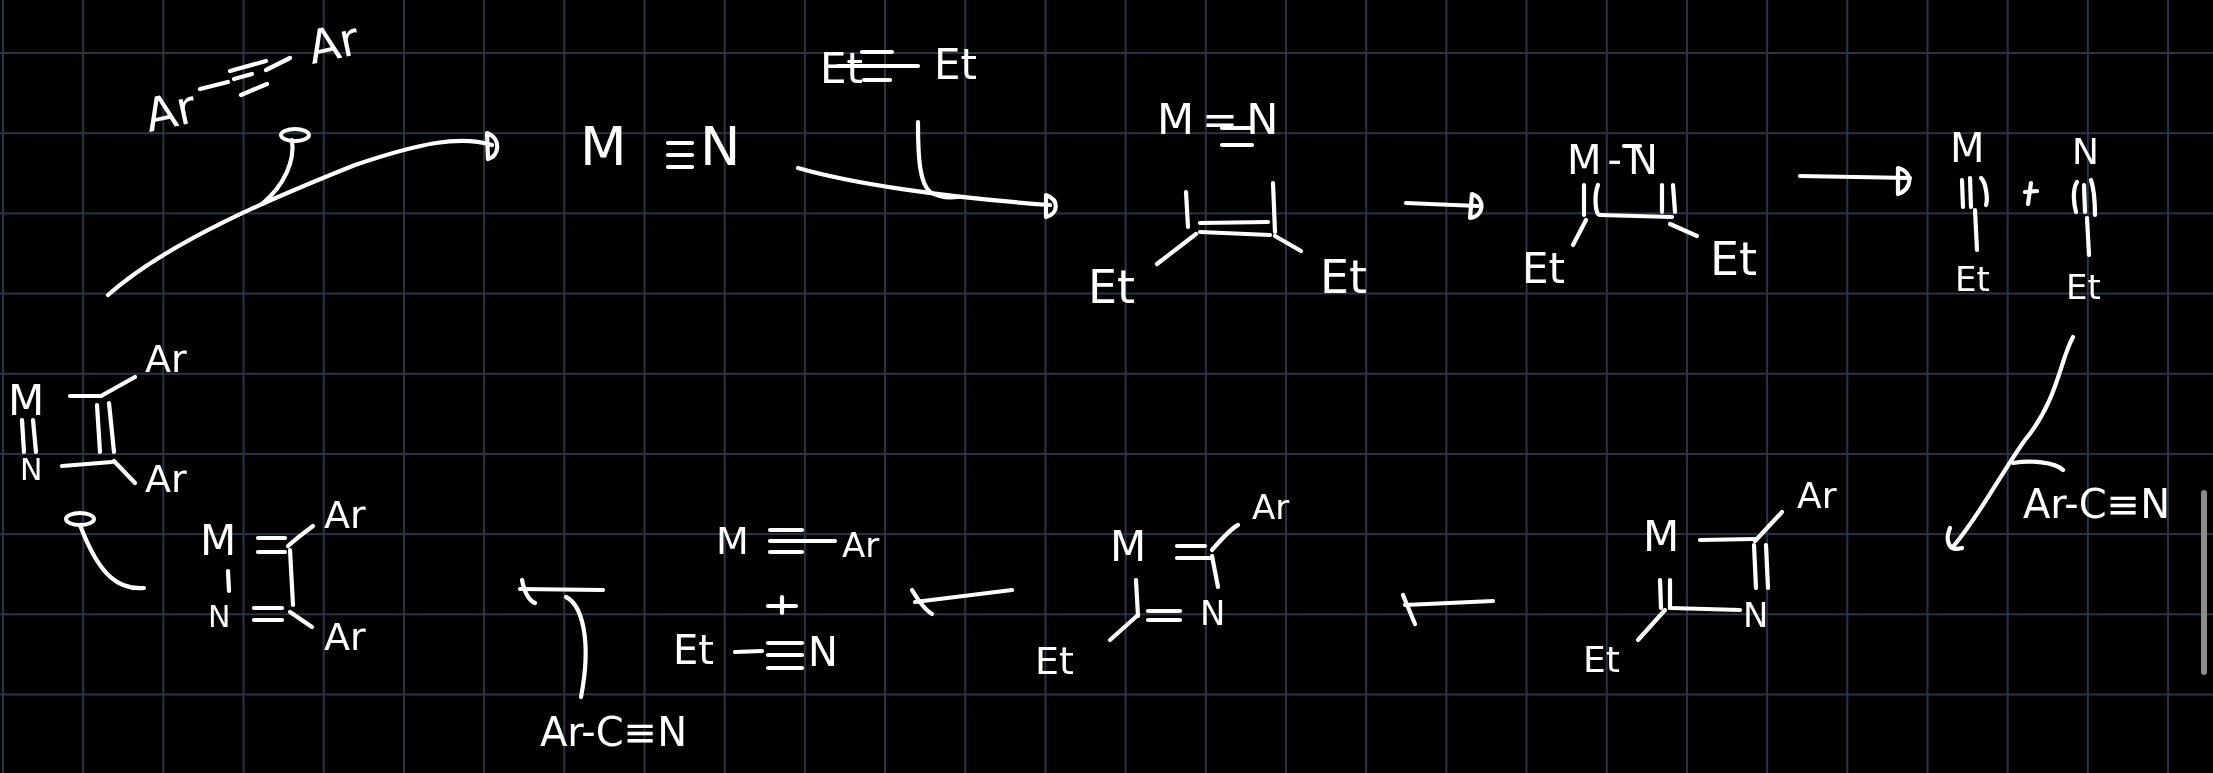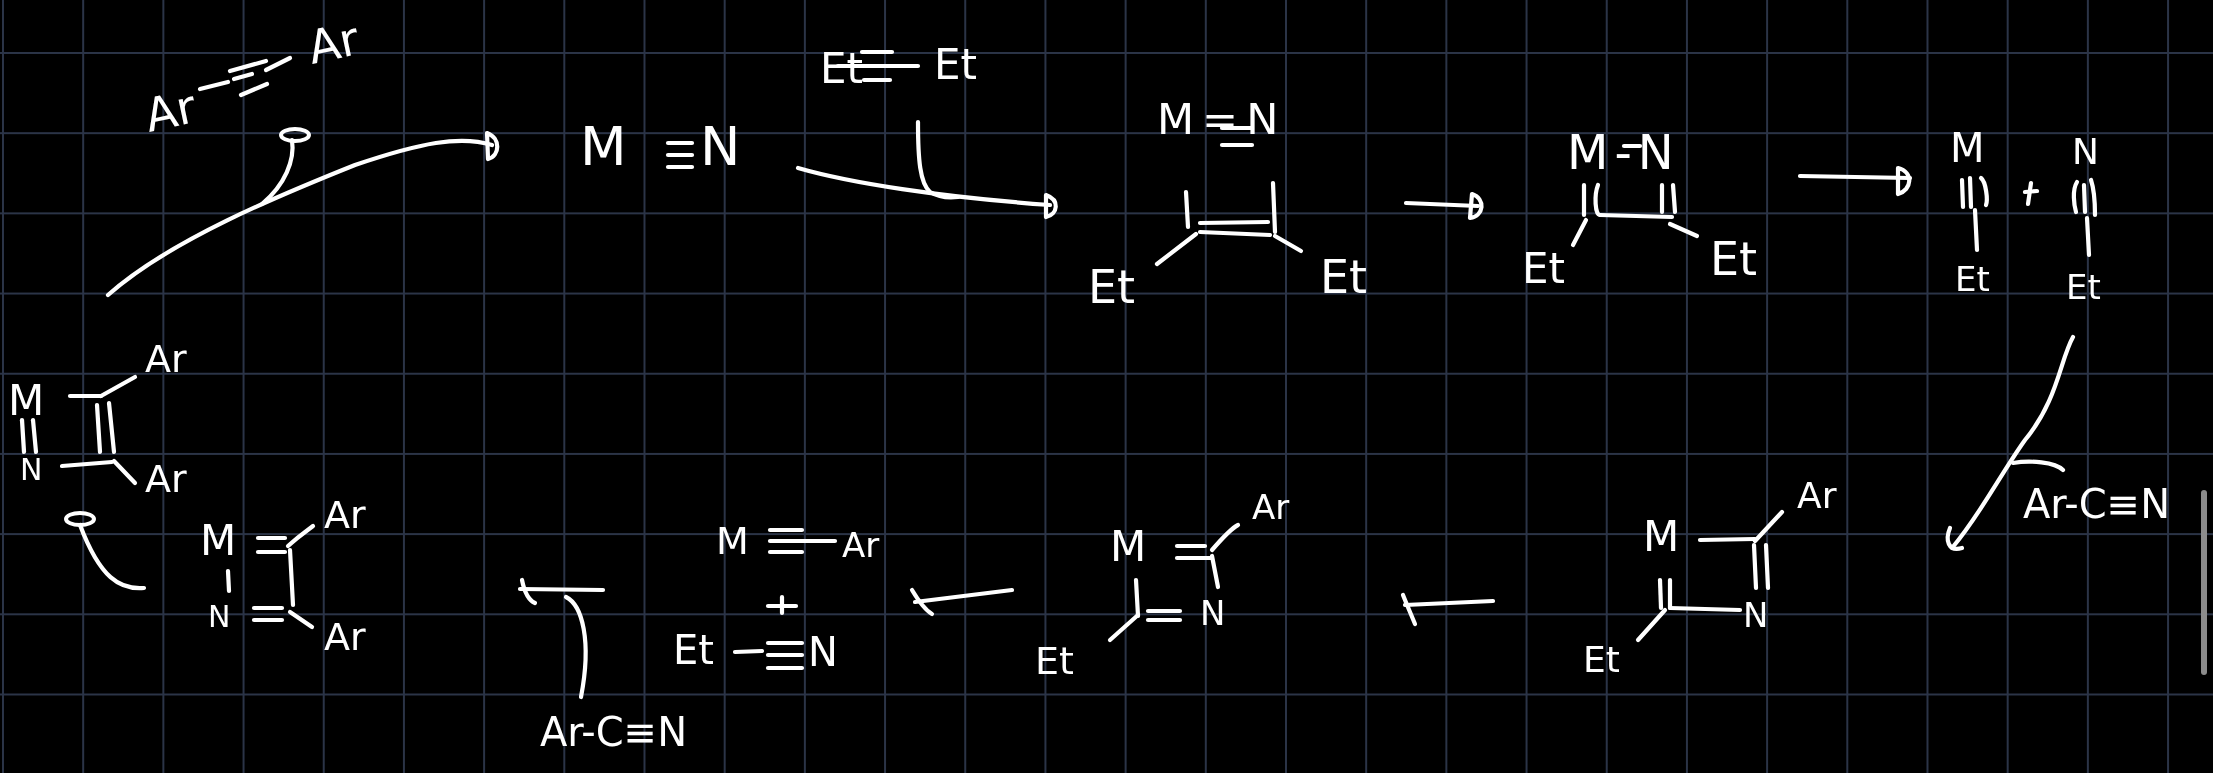--- a/index.html
+++ b/index.html
@@ -164,21 +164,21 @@
 <span class="lbl" style="left:580px;top:120px;font-size:54px;">M</span>
 <span class="lbl" style="left:700px;top:120px;font-size:54px;">N</span>
 
 <span class="lbl" style="left:820px;top:48px;font-size:42px;">Et</span>
 <span class="lbl" style="left:934px;top:44px;font-size:42px;">Et</span>
 
 <span class="lbl" style="left:1157px;top:98px;font-size:43px;letter-spacing:8px;">M=N</span>
 <span class="lbl" style="left:1088px;top:264px;font-size:46px;">Et</span>
 <span class="lbl" style="left:1320px;top:254px;font-size:46px;">Et</span>
 
-<span class="lbl" style="left:1567px;top:128px;font-size:48px;letter-spacing:6px;">M-N</span>
+<span class="lbl" style="left:1567px;top:140px;font-size:40px;letter-spacing:6px;">M-N</span>
 <span class="lbl" style="left:1522px;top:248px;font-size:42px;">Et</span>
 <span class="lbl" style="left:1710px;top:236px;font-size:46px;">Et</span>
 
 <span class="lbl" style="left:1950px;top:128px;font-size:40px;">M</span>
 <span class="lbl" style="left:1955px;top:262px;font-size:34px;">Et</span>
 <span class="lbl" style="left:2072px;top:134px;font-size:36px;">N</span>
 <span class="lbl" style="left:2066px;top:270px;font-size:34px;">Et</span>
 
 <span class="lbl" style="left:2023px;top:484px;font-size:40px;">Ar-C≡N</span>
 

